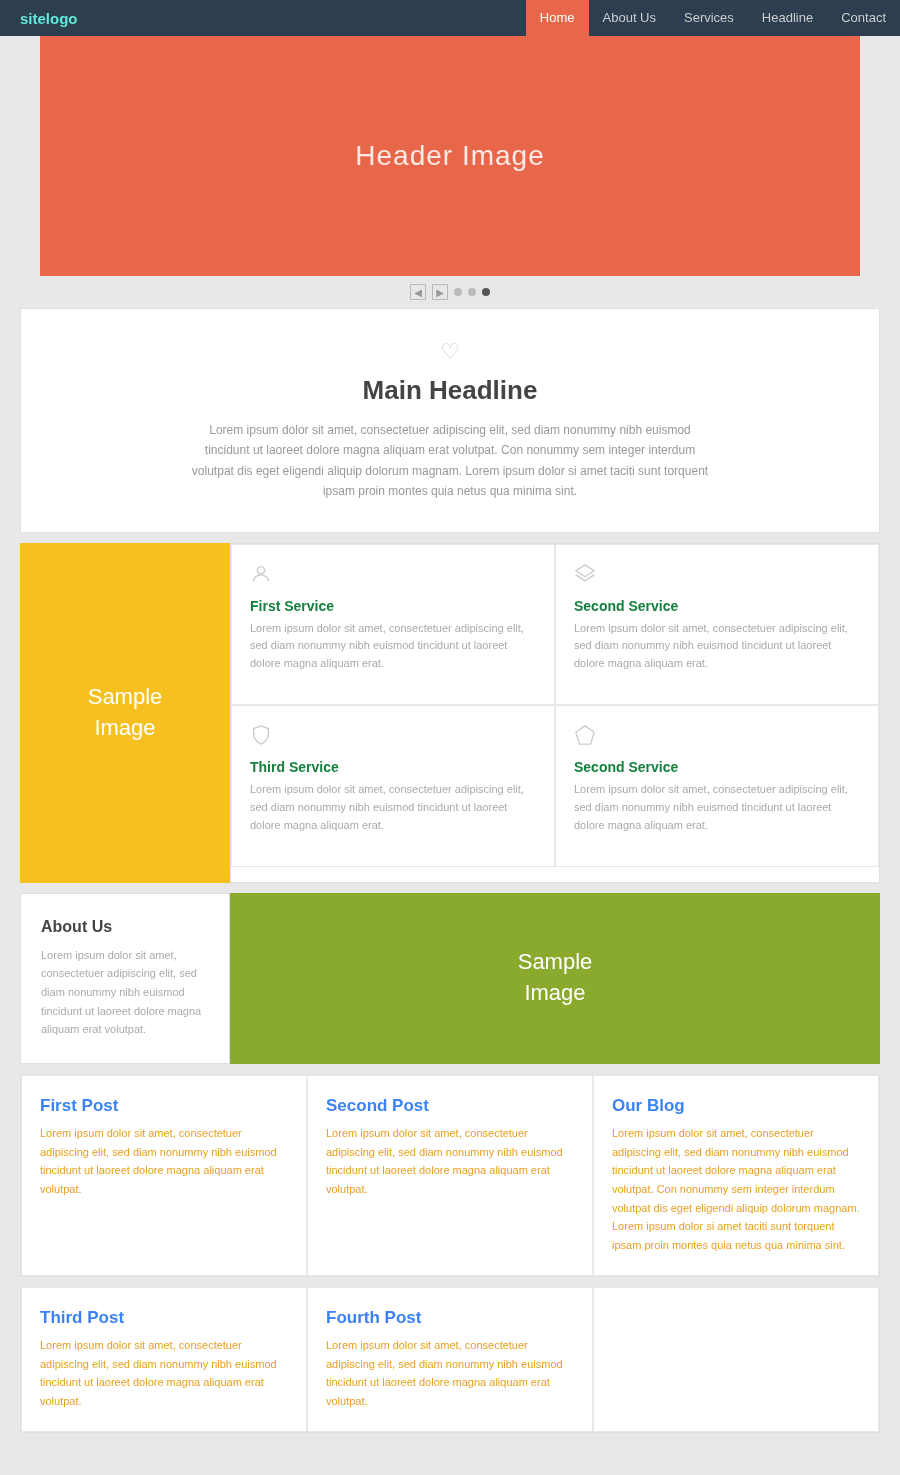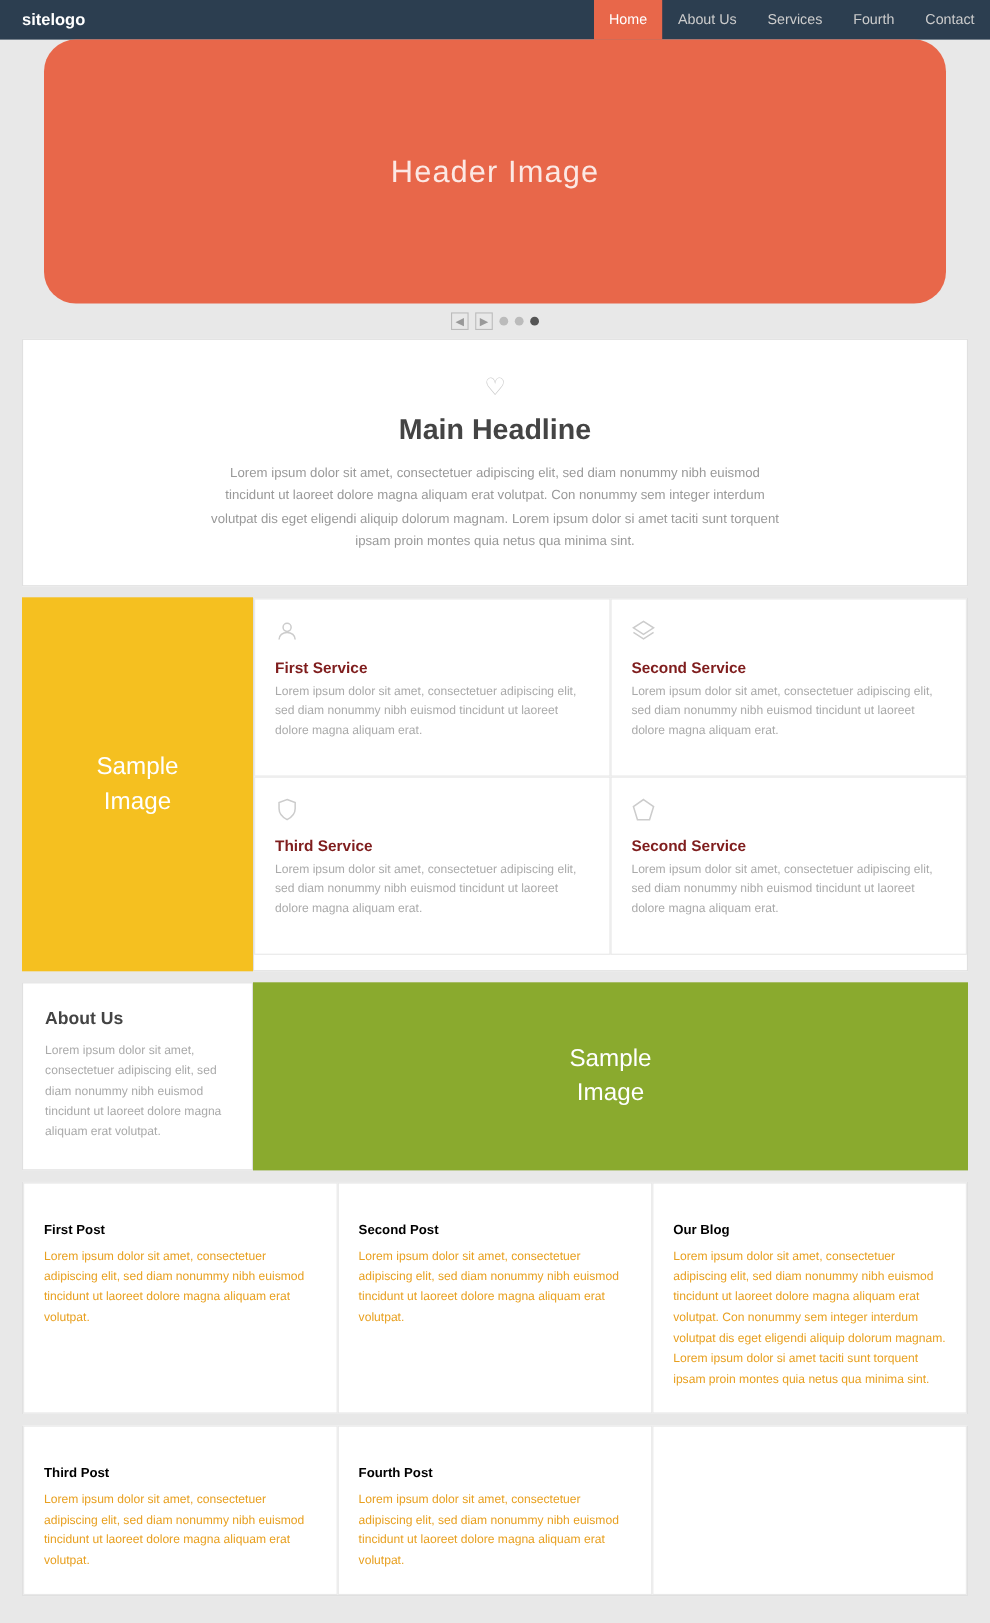--- a/index.html
+++ b/index.html
@@ -1,31 +1,31 @@
 <!DOCTYPE html>
 <html><head>
   <meta charset="utf-8">
   <style>
     * { box-sizing: border-box; margin: 0; padding: 0; }
     body { background: #e8e8e8; font-family: Arial, sans-serif; width: 900px; }
 
     
     nav { background: #2c3e50; display: flex; align-items: center; height: 36px; }
     .nav-logo { color: white; font-size: 14px; font-weight: bold; padding: 0 20px; }
-    .nav-logo span { color: #ffffff; }
+    .nav-logo span { color: #5eead4; }
     .nav-logo span.site { font-size: 15px; }
     .nav-links { display: flex; margin-left: auto; }
     .nav-links a {
       color: #ccc; text-decoration: none; padding: 0 14px; line-height: 36px;
       font-size: 13px;
     }
     .nav-links a.active { background: #e8674a; color: white; }
 
     
-    .hero { background: #e8674a; height: 240px; display: flex; align-items: center; justify-content: center; margin: 0 20px; border-radius: 29px; }
+    .hero { background: #e8674a; height: 240px; display: flex; align-items: center; justify-content: center; margin: 0 20px; }
     .hero-text { color: rgba(255,255,255,0.85); font-size: 28px; font-weight: 300; letter-spacing: 1px; }
 
     
     .carousel-dots { display: flex; align-items: center; justify-content: center; padding: 8px 0; gap: 6px; }
     .carousel-nav { width: 16px; height: 16px; border: 1px solid #bbb; display: flex; align-items: center; justify-content: center; cursor: pointer; }
     .carousel-nav span { font-size: 10px; color: #999; }
     .dot { width: 8px; height: 8px; border-radius: 50%; background: #bbb; }
     .dot.active { background: #555; }
 
     
@@ -49,41 +49,41 @@
     }
     .services-grid {
       flex: 1; display: grid; grid-template-columns: 1fr 1fr; grid-template-rows: auto auto auto;
       border: 1px solid #e0e0e0; background: white;
     }
     .service-cell {
       padding: 18px 18px; border: 1px solid #e8e8e8;
     }
     .service-cell.wide { grid-column: 1 / -1; }
     .service-icon { font-size: 20px; color: #ccc; margin-bottom: 8px; }
-    .service-title { font-size: 14px; color: #7f1d1d; margin-bottom: 6px; font-weight: 600; }
+    .service-title { font-size: 14px; color: #15803d; margin-bottom: 6px; font-weight: 600; }
     .service-text { font-size: 11px; color: #aaa; line-height: 1.6; }
 
     
     .about-section { display: flex; gap: 0; margin-bottom: 10px; }
     .about-box {
       background: white; border: 1px solid #e0e0e0;
       width: 210px; padding: 24px 20px; flex-shrink: 0;
     }
     .about-title { font-size: 16px; color: #444; margin-bottom: 10px; font-weight: 600; }
     .about-text { font-size: 11px; color: #aaa; line-height: 1.7; }
     .about-image-box {
       flex: 1; background: #8aaa2e; min-height: 160px;
       display: flex; align-items: center; justify-content: center;
       color: white; font-size: 22px; font-weight: 300; text-align: center; line-height: 1.4;
     }
 
     
     .blog-section { display: grid; grid-template-columns: 1fr 1fr 1fr; gap: 0; margin-bottom: 10px; background: white; border: 1px solid #e0e0e0; }
     .blog-cell { padding: 20px 18px; border: 1px solid #e8e8e8; }
-    .blog-title { font-size: 12px; color: #000000; margin-bottom: 8px; font-weight: 600; margin-top: 15px; }
+    .blog-title { font-size: 17px; color: #3b82f6; margin-bottom: 8px; font-weight: 600; }
     .blog-text { font-size: 11px; color: #e8a020; line-height: 1.7; }
     .blog-cell.our-blog .blog-text { color: #e8a020; }
 
     
     .blog-row2 { display: grid; grid-template-columns: 1fr 1fr 1fr; gap: 0; margin-bottom: 10px; background: white; border: 1px solid #e0e0e0; border-top: none; }
     .blog-row2 .blog-cell { border-top: 1px solid #e8e8e8; }
 
     
     .outer { padding: 0 20px; }
   </style>
@@ -91,21 +91,21 @@
 <body>
 
 <nav>
   <div class="nav-logo">
     <span class="site">sitelogo</span>
   </div>
   <div class="nav-links">
     <a class="active">Home</a>
     <a>About Us</a>
     <a>Services</a>
-    <a>Fourth</a>
+    <a>Headline</a>
     <a>Contact</a>
   </div>
 </nav>
 
 <div class="outer">
   <div class="hero">
     <div class="hero-text">Header Image</div>
   </div>
 </div>
 

